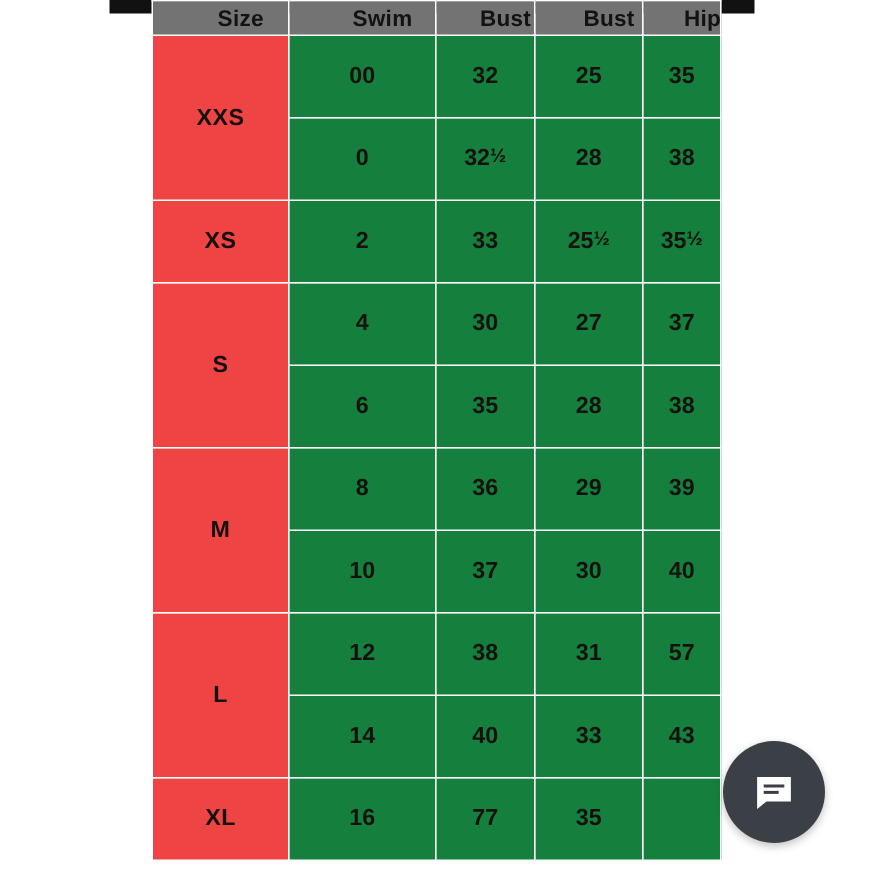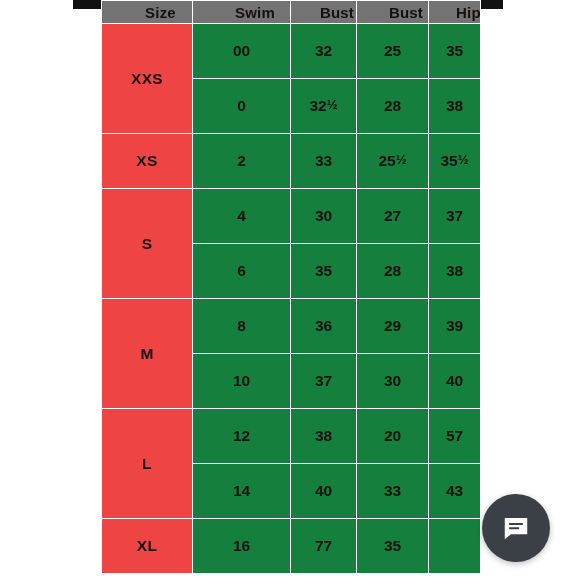--- a/index.html
+++ b/index.html
@@ -171,21 +171,21 @@
         <tr>
           <td class="data-cell">10</td>
           <td class="data-cell">37</td>
           <td class="data-cell">30</td>
           <td class="data-cell">40</td>
         </tr>
         <tr>
           <td class="size-cell" rowspan="2">L</td>
           <td class="data-cell">12</td>
           <td class="data-cell">38</td>
-          <td class="data-cell">20</td>
+          <td class="data-cell">31</td>
           <td class="data-cell">57</td>
         </tr>
         <tr>
           <td class="data-cell">14</td>
           <td class="data-cell">40</td>
           <td class="data-cell">33</td>
           <td class="data-cell">43</td>
         </tr>
         <tr>
           <td class="size-cell">XL</td>

